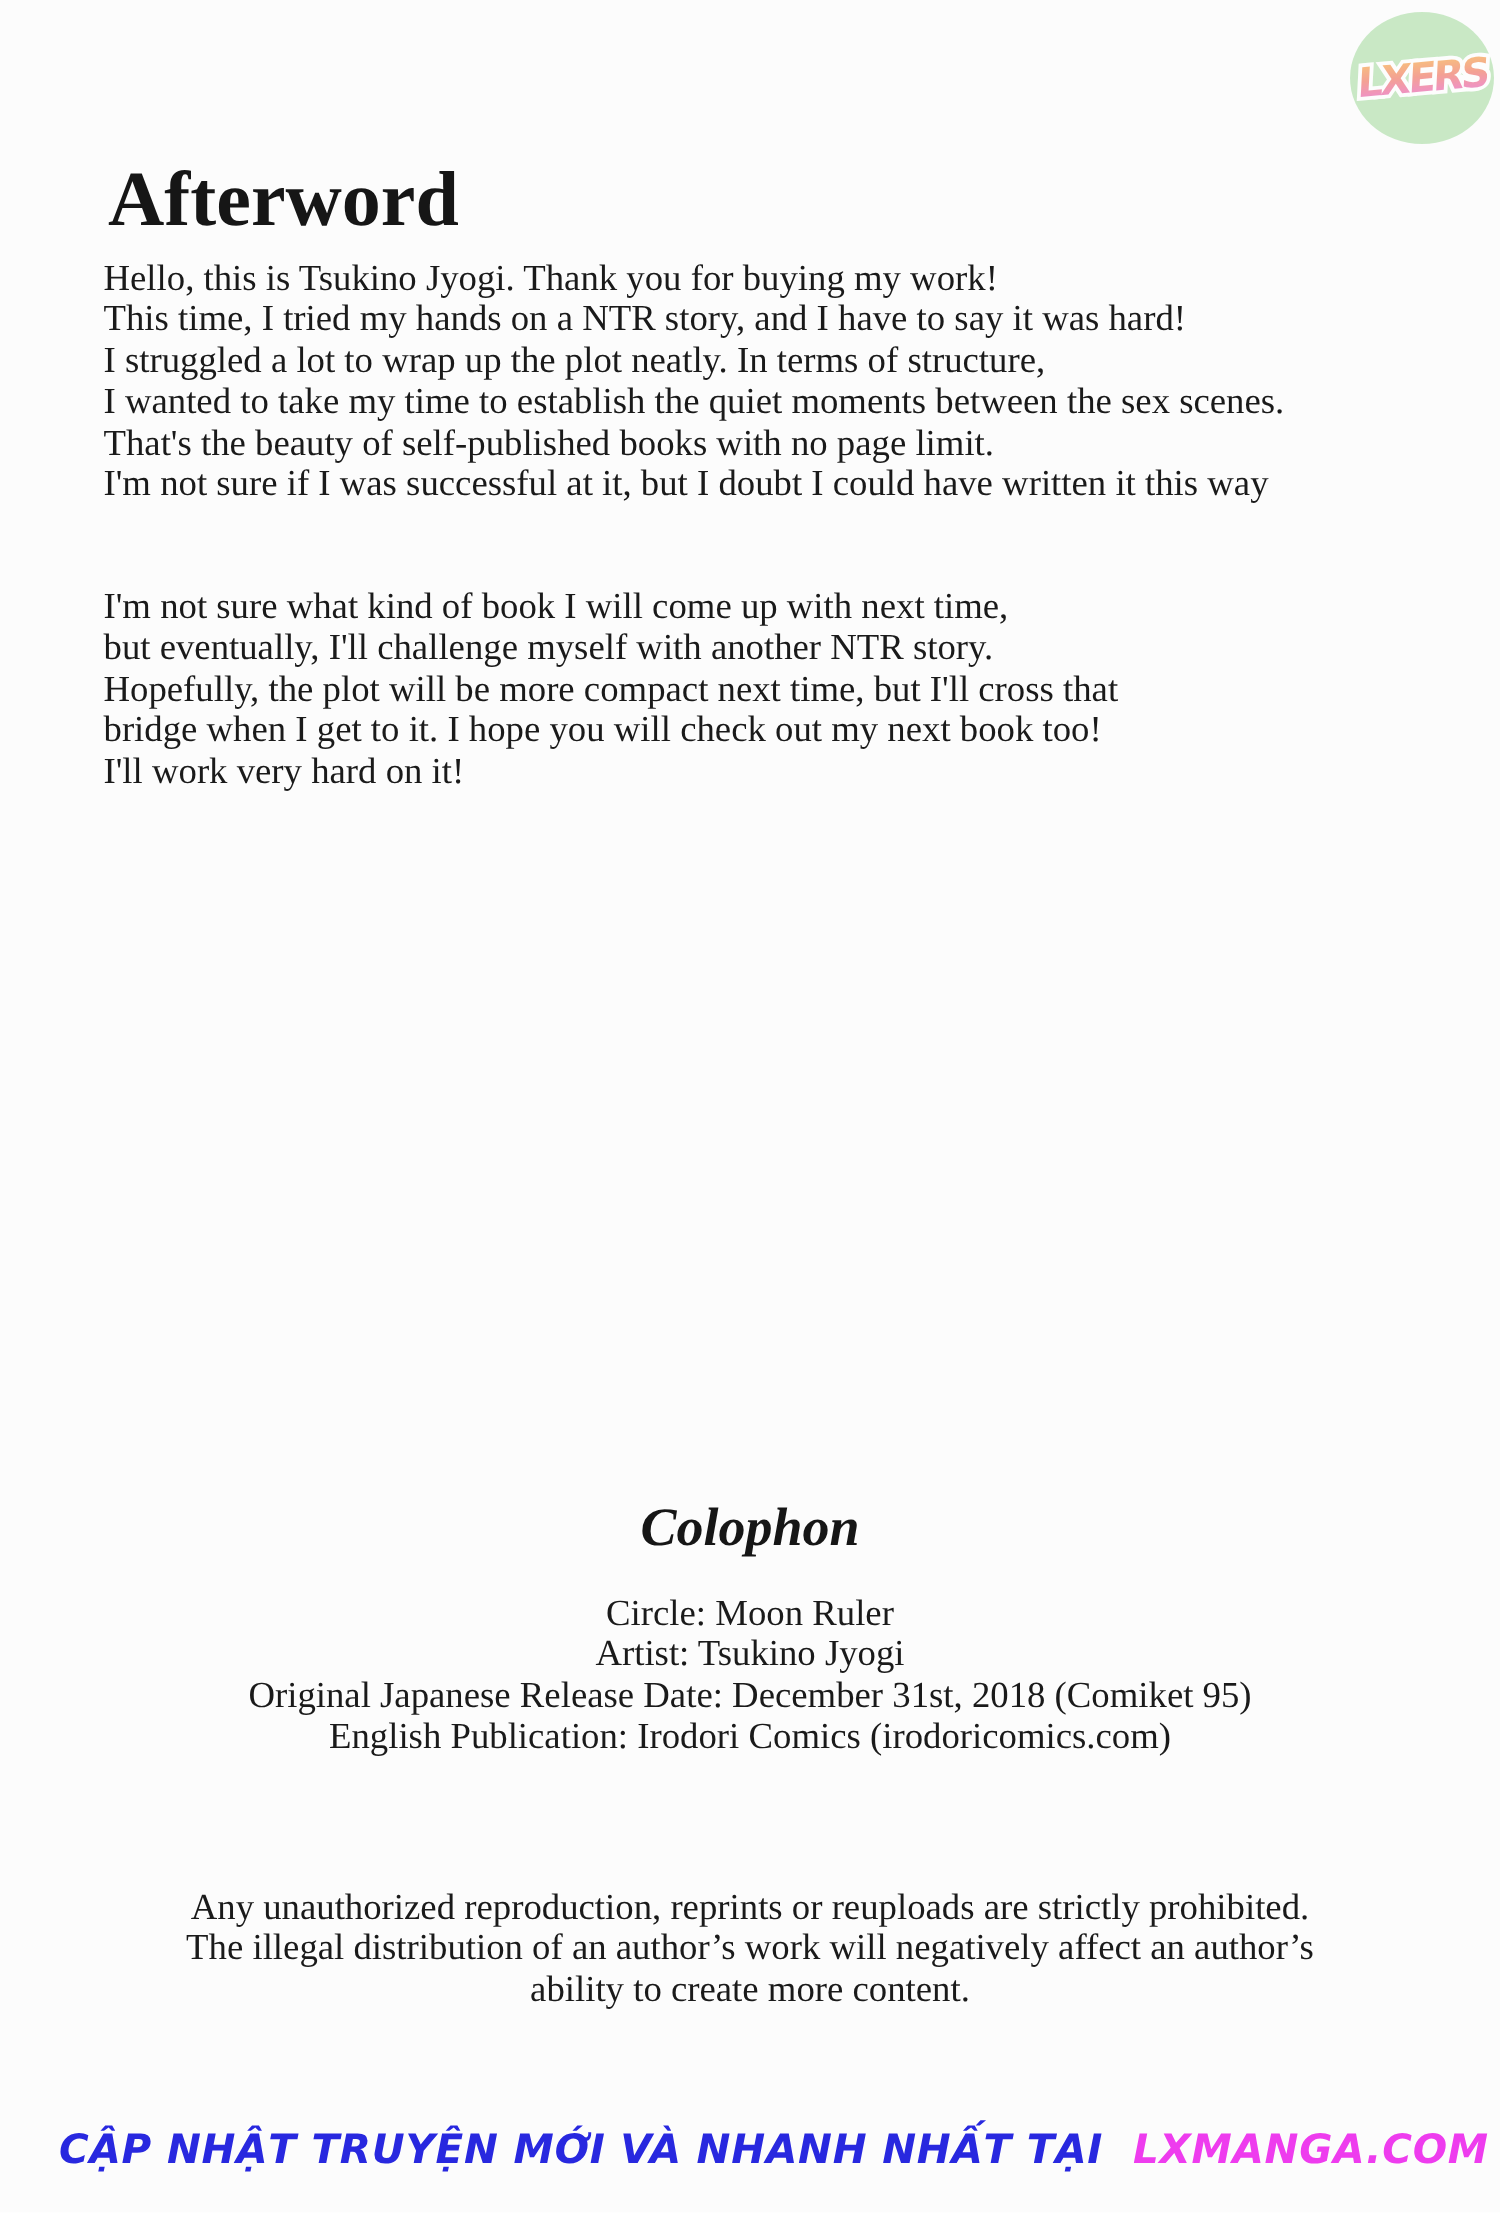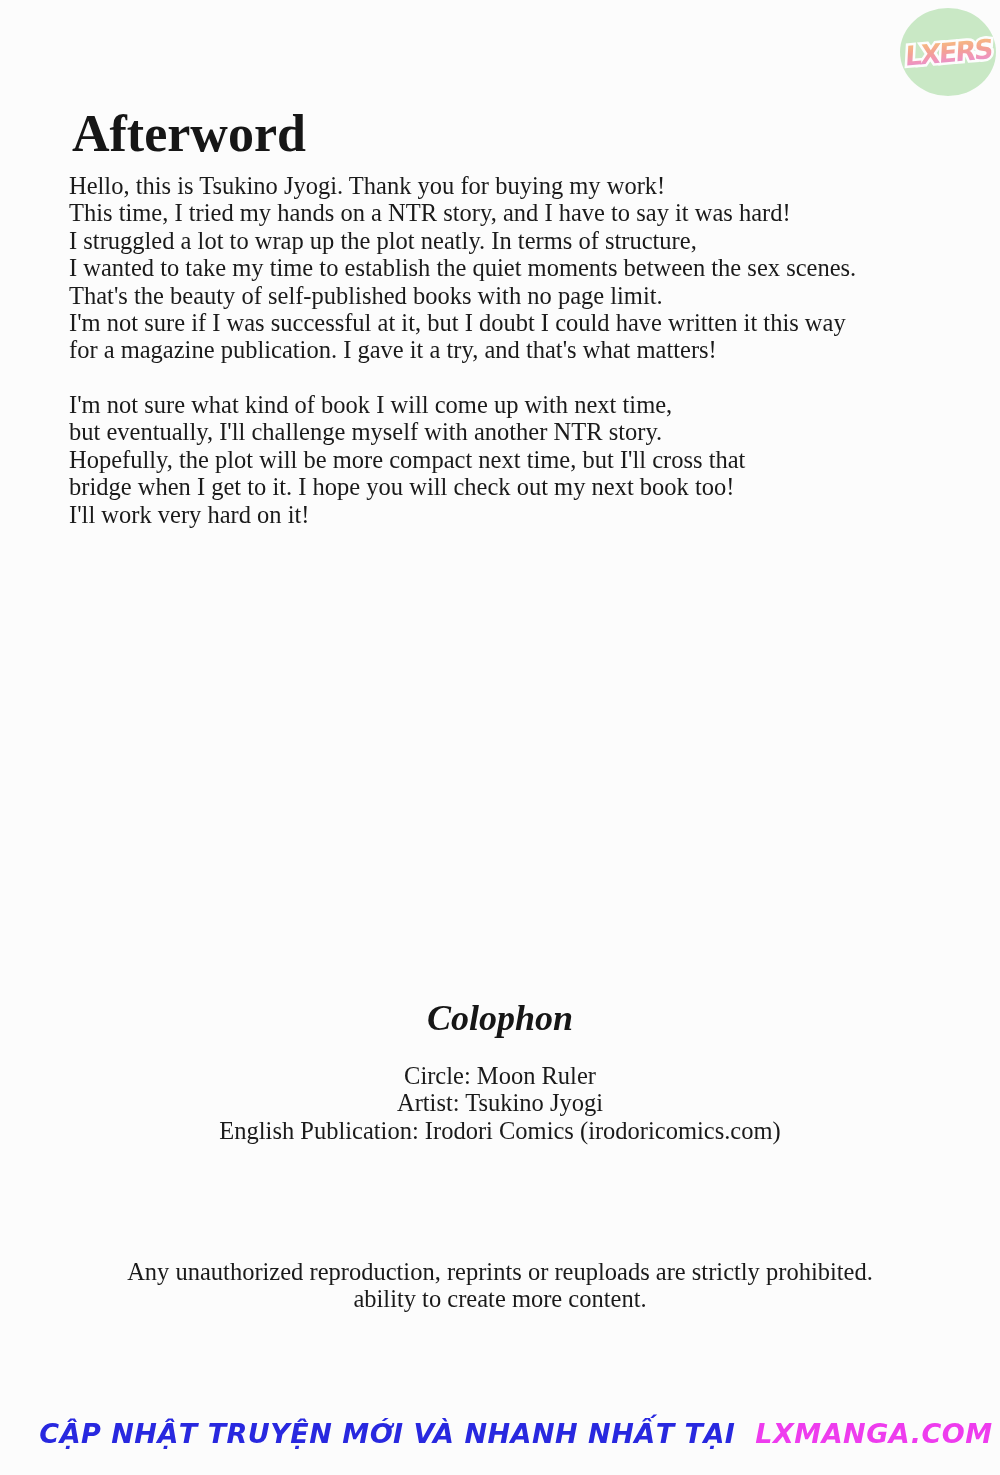--- a/index.html
+++ b/index.html
@@ -121,42 +121,43 @@
 
   <h1 class="afterword-heading">Afterword</h1>
 
   <div class="para para-1">
     <div>Hello, this is Tsukino Jyogi. Thank you for buying my work!</div>
     <div>This time, I tried my hands on a NTR story, and I have to say it was hard!</div>
     <div>I struggled a lot to wrap up the plot neatly. In terms of structure,</div>
     <div>I wanted to take my time to establish the quiet moments between the sex scenes.</div>
     <div>That's the beauty of self-published books with no page limit.</div>
     <div>I'm not sure if I was successful at it, but I doubt I could have written it this way</div>
-    <div>for a magazine publication. I gave it a try, and that's what matters!</div>
   </div>
 
   <div class="para para-2">
     <div>I'm not sure what kind of book I will come up with next time,</div>
     <div>but eventually, I'll challenge myself with another NTR story.</div>
     <div>Hopefully, the plot will be more compact next time, but I'll cross that</div>
     <div>bridge when I get to it. I hope you will check out my next book too!</div>
     <div>I'll work very hard on it!</div>
   </div>
 
 
   <h2 class="colophon-heading">Colophon</h2>
 
   <div class="centered-block colophon-lines">
     <div>Circle: Moon Ruler</div>
     <div>Artist: Tsukino Jyogi</div>
+    <div>Original Japanese Release Date: December 31st, 2018 (Comiket 95)</div>
     <div>English Publication: Irodori Comics (irodoricomics.com)</div>
   </div>
 
   <div class="centered-block disclaimer">
     <div>Any unauthorized reproduction, reprints or reuploads are strictly prohibited.</div>
+    <div>The illegal distribution of an author’s work will negatively affect an author’s</div>
     <div>ability to create more content.</div>
   </div>
 
   <div class="footer-banner">
     <span class="footer-message">CẬP NHẬT TRUYỆN MỚI VÀ NHANH NHẤT TẠI</span>
     <span class="footer-site">LXMANGA.COM</span>
   </div>
 
 </div>
 

